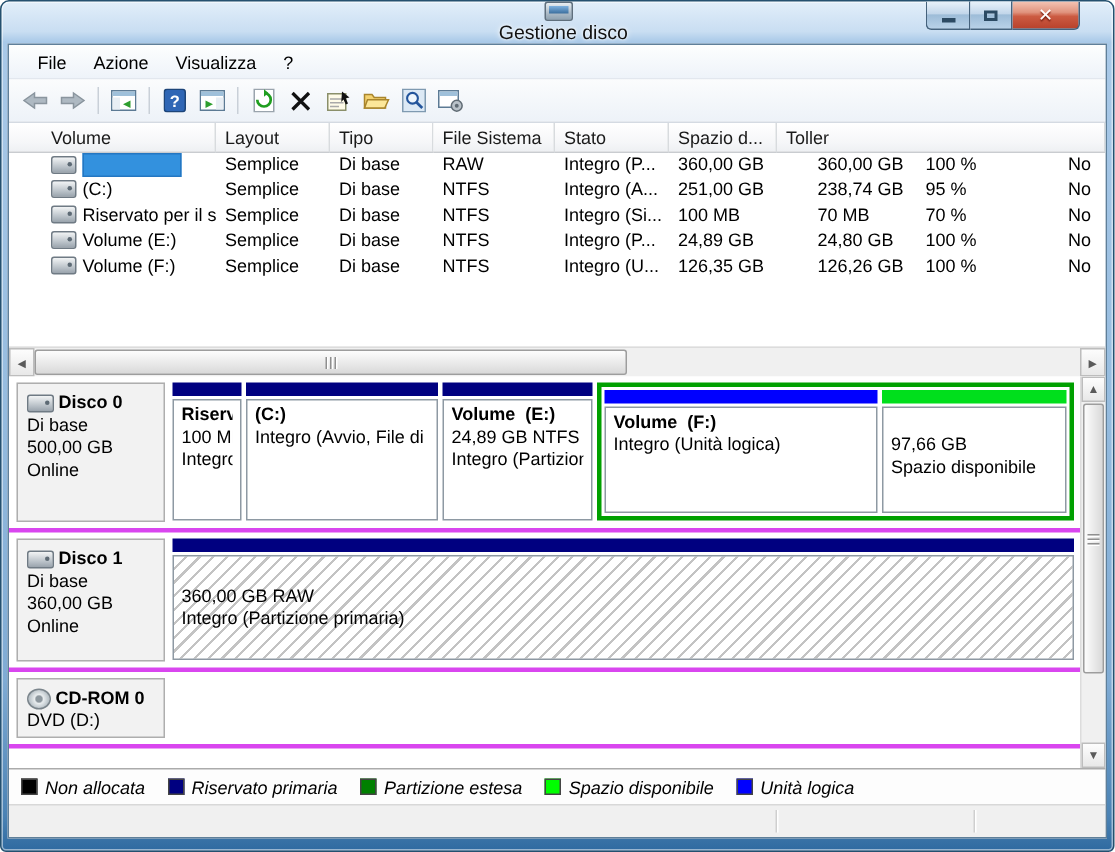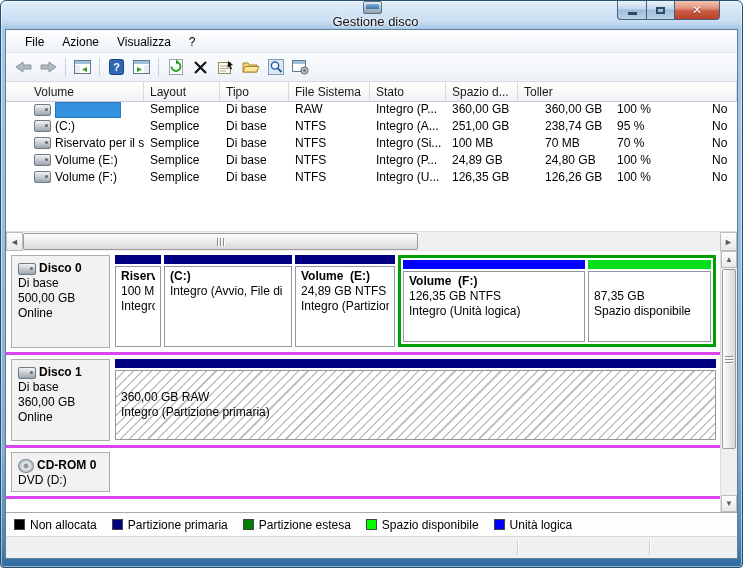--- a/index.html
+++ b/index.html
@@ -64,21 +64,21 @@
   .pline{white-space:nowrap;overflow:hidden;}
   .part.hatched .pbox{background:repeating-linear-gradient(135deg,#ffffff 0 5px,#c3c3c3 5px 6.5px);display:flex;flex-direction:column;justify-content:center;}
   .extended{flex:1;display:flex;gap:3px;border:3px solid #00a000;padding:2px;box-sizing:border-box;min-width:0;}
   
   .vsb{position:absolute;top:0;right:0;bottom:0;width:17px;background:#f0f0f0;border-left:1px solid #dcdcdc;box-sizing:border-box;}
   .vsb .up,.vsb .down{position:absolute;left:0;right:0;height:17px;display:flex;align-items:center;justify-content:center;background:linear-gradient(180deg,#fdfdfd,#e8e8e8);border:1px solid #bdbdbd;box-sizing:border-box;color:#5a5a5a;font-size:8px;}
   .vsb .up{top:0;} .vsb .down{bottom:0;}
   .vsb-thumb{position:absolute;left:1px;right:1px;top:18px;height:180px;background:linear-gradient(90deg,#fdfdfd,#d9d9d9);border:1px solid #9d9d9d;border-radius:2px;box-sizing:border-box;display:flex;flex-direction:column;align-items:center;justify-content:center;gap:2px;}
   .grip-h{height:1px;width:8px;background:#8f8f8f;box-shadow:0 1px 0 #fff;}
   
-  .legendbar{flex:0 0 23px;background:#fdfdfd;border-top:1px solid #ababab;display:flex;align-items:center;padding-left:8px;gap:15px;}
+  .legendbar{flex:0 0 23px;background:#fdfdfd;border-top:1px solid #ababab;display:flex;align-items:center;padding-left:8px;gap:15px;font-style:italic;}
   .leg-item{display:flex;align-items:center;gap:5px;white-space:nowrap;}
   .leg-swatch{width:11px;height:11px;border:1px solid #444;box-sizing:border-box;}
   .statusbar{flex:0 0 21px;background:#f0f0f0;border-top:1px solid #d8d8d8;position:relative;}
   .st-sep{position:absolute;top:3px;bottom:3px;width:1px;background:#cfcfcf;box-shadow:1px 0 0 #fff;}
   
   .ico-arrow{width:17px;height:12px;} 
 </style>
 </head>
 <body>
 
@@ -318,29 +318,28 @@
                   <div class="pname">Volume  (E:)</div>
                   <div class="pline">24,89 GB NTFS</div>
                   <div class="pline">Integro (Partizione p</div>
                 </div>
               </div>
               <div class="extended" style="border-color: rgb(0, 160, 0);">
                 <div class="part" style="flex: 0 0 182px;">
                   <div class="pbar" style="background: rgb(0, 0, 255);"></div>
                   <div class="pbox">
                     <div class="pname">Volume  (F:)</div>
-                    <div class="pline">126,35 GB NTFS</div>
                     <div class="pline">Integro (Unità logica)</div>
                   </div>
                 </div>
                 <div class="part" style="flex: 1 1 0%;">
                   <div class="pbar" style="background: rgb(0, 223, 28);"></div>
                   <div class="pbox">
                     <div class="pname"> </div>
-                    <div class="pline">87,35 GB</div>
+                    <div class="pline">97,66 GB</div>
                     <div class="pline">Spazio disponibile</div>
                   </div>
                 </div>
               </div>
             </div>
           </div>
           <div class="disk-row" style="height: 93px;">
             <div class="disk-left">
               <div class="disk-name">
                 <div class="hdd-ico"></div>
@@ -382,21 +381,21 @@
       </div>
     </div>
 
     <div class="legendbar">
         <div class="leg-item">
           <div class="leg-swatch" style="background: rgb(0, 0, 0);"></div>
           <div>Non allocata</div>
         </div>
         <div class="leg-item">
           <div class="leg-swatch" style="background: rgb(0, 0, 128);"></div>
-          <div>Partizione primaria</div>
+          <div>Riservato primaria</div>
         </div>
         <div class="leg-item">
           <div class="leg-swatch" style="background: rgb(0, 128, 0);"></div>
           <div>Partizione estesa</div>
         </div>
         <div class="leg-item">
           <div class="leg-swatch" style="background: rgb(0, 255, 0);"></div>
           <div>Spazio disponibile</div>
         </div>
         <div class="leg-item">

